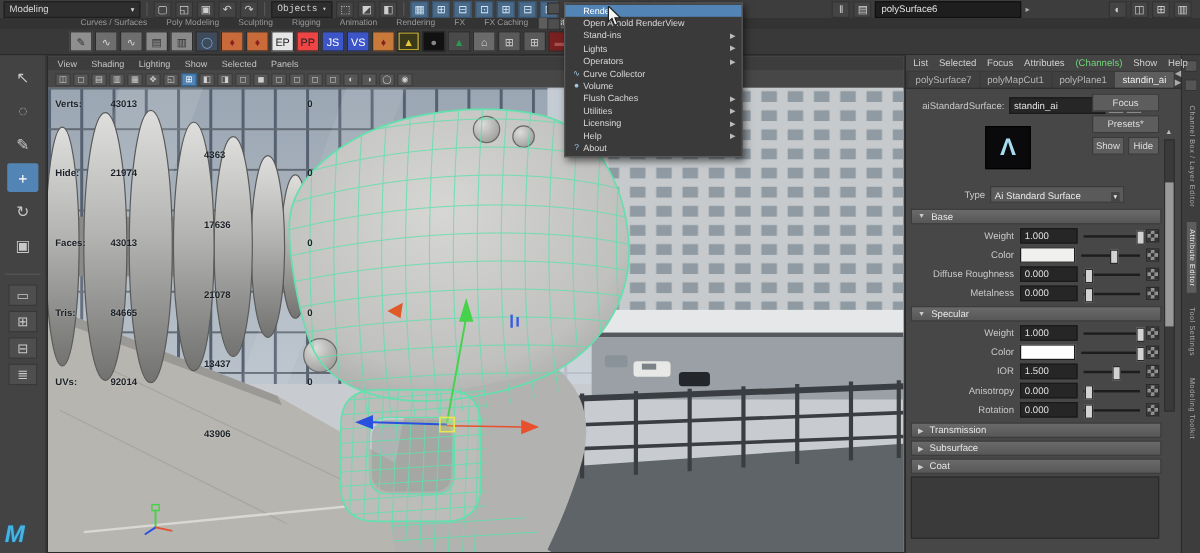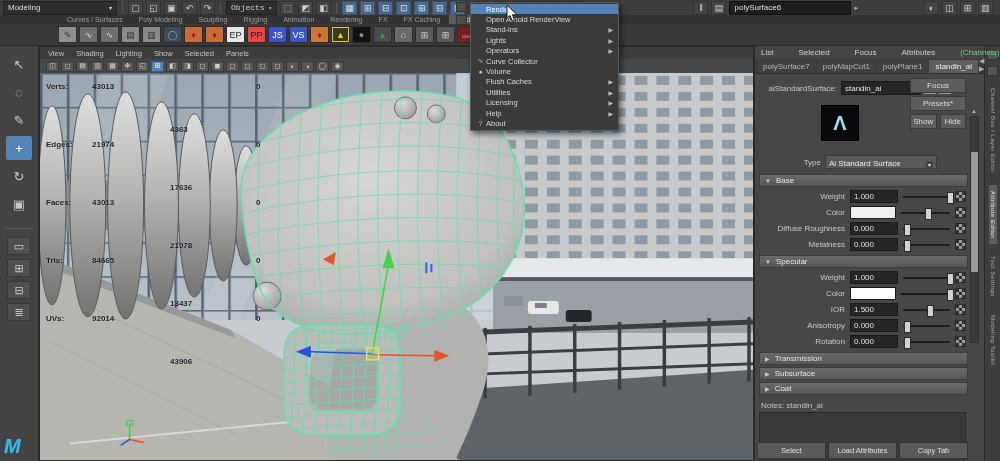--- a/index.html
+++ b/index.html
@@ -53,21 +53,21 @@
   
   #hud{position:absolute;left:6px;top:32px;font-size:8px;font-weight:bold;color:#1b2026;line-height:15px;
        text-shadow:0 0 2px rgba(255,255,255,.35);}
   .hud-row{display:flex;}
   .hud-row span:nth-child(1){width:46px;}
   .hud-row span:nth-child(2){width:78px;}
   .hud-row span:nth-child(3){width:86px;margin-top:43px;}
   .hud-row span:nth-child(4){width:30px;}
   
   #ae{width:230px;background:#474747;border-left:1px solid #2a2a2a;position:relative;font-size:8px;box-sizing:border-box;}
-  #ae-menus{height:13px;display:flex;align-items:center;gap:25px;padding-left:6px;color:#cfcfcf;background:#454545;}
+  #ae-menus{height:13px;display:flex;align-items:center;gap:9px;padding-left:6px;color:#cfcfcf;background:#454545;}
   #ae-tabs{height:14px;display:flex;align-items:flex-end;background:#3a3a3a;border-bottom:1px solid #2d2d2d;padding-left:2px;gap:1px;}
   .ae-tab{padding:1px 6px;background:#404040;color:#b5b5b5;height:11px;line-height:11px;}
   .ae-tab.active{background:#5d5d5d;color:#f0f0f0;}
   .tab-arrows{margin-left:auto;color:#aaa;font-size:7px;padding-right:3px;}
   #ae-body{position:absolute;left:0;top:27px;right:14px;bottom:0;padding:4px 2px 0 4px;}
   #ae-scroll{position:absolute;right:5px;top:70px;width:7px;height:225px;background:#3a3a3a;border:1px solid #2e2e2e;}
   #ae-scroll .thumb{position:absolute;left:0;top:35px;width:7px;height:120px;background:#9a9a9a;}
   #ae-scroll .up{position:absolute;left:0;top:-9px;font-size:6px;color:#bbb;}
   .ae-name-row{display:flex;align-items:center;margin-top:4px;}
   .ae-name-label{width:78px;text-align:right;color:#c8c8c8;padding-right:4px;}
@@ -615,21 +615,21 @@
       </svg>
 
       <div id="hud">
         <div class="hud-row active">
             <span>Verts:</span>
             <span>43013</span>
             <span>4363</span>
             <span>0</span>
           </div>
           <div class="hud-row active">
-            <span>Edges:</span>
+            <span>Hide:</span>
             <span>21974</span>
             <span>17636</span>
             <span>0</span>
           </div>
           <div class="hud-row active">
             <span>Faces:</span>
             <span>43013</span>
             <span>21078</span>
             <span>0</span>
           </div>
@@ -804,43 +804,37 @@
     </div>
             <div class="sec collapsed">
       <div class="sec-header">
         <span class="sec-arrow">▶</span>
         <span class="sec-title">Coat</span>
       </div>
 
     </div>
           </div>
 
-        <div id="notes-label">Notes: standin_ai</div>
         <div id="notes-box"></div>
       </div>
 
       <div id="ae-btn-col">
         <div class="ae-btn">Focus</div>
         <div class="ae-btn">Presets*</div>
         <div class="ae-btn-half">
           <div class="ae-btn">Show</div>
           <div class="ae-btn">Hide</div>
         </div>
       </div>
 
       <div id="ae-scroll">
         <div class="up">▲</div>
         <div class="thumb"></div>
       </div>
 
-      <div id="ae-footer">
-        <div class="foot-btn"><span>Select</span></div>
-          <div class="foot-btn"><span>Load Attributes</span></div>
-          <div class="foot-btn"><span>Copy Tab</span></div>
-      </div>
     </div>
 
     <div id="rstrip">
       <div class="rstrip-icon"></div>
       <div class="rstrip-icon"></div>
       <div class="vtab"><span>Channel Box / Layer Editor</span></div>
         <div class="vtab active"><span>Attribute Editor</span></div>
         <div class="vtab"><span>Tool Settings</span></div>
         <div class="vtab"><span>Modeling Toolkit</span></div>
     </div>

